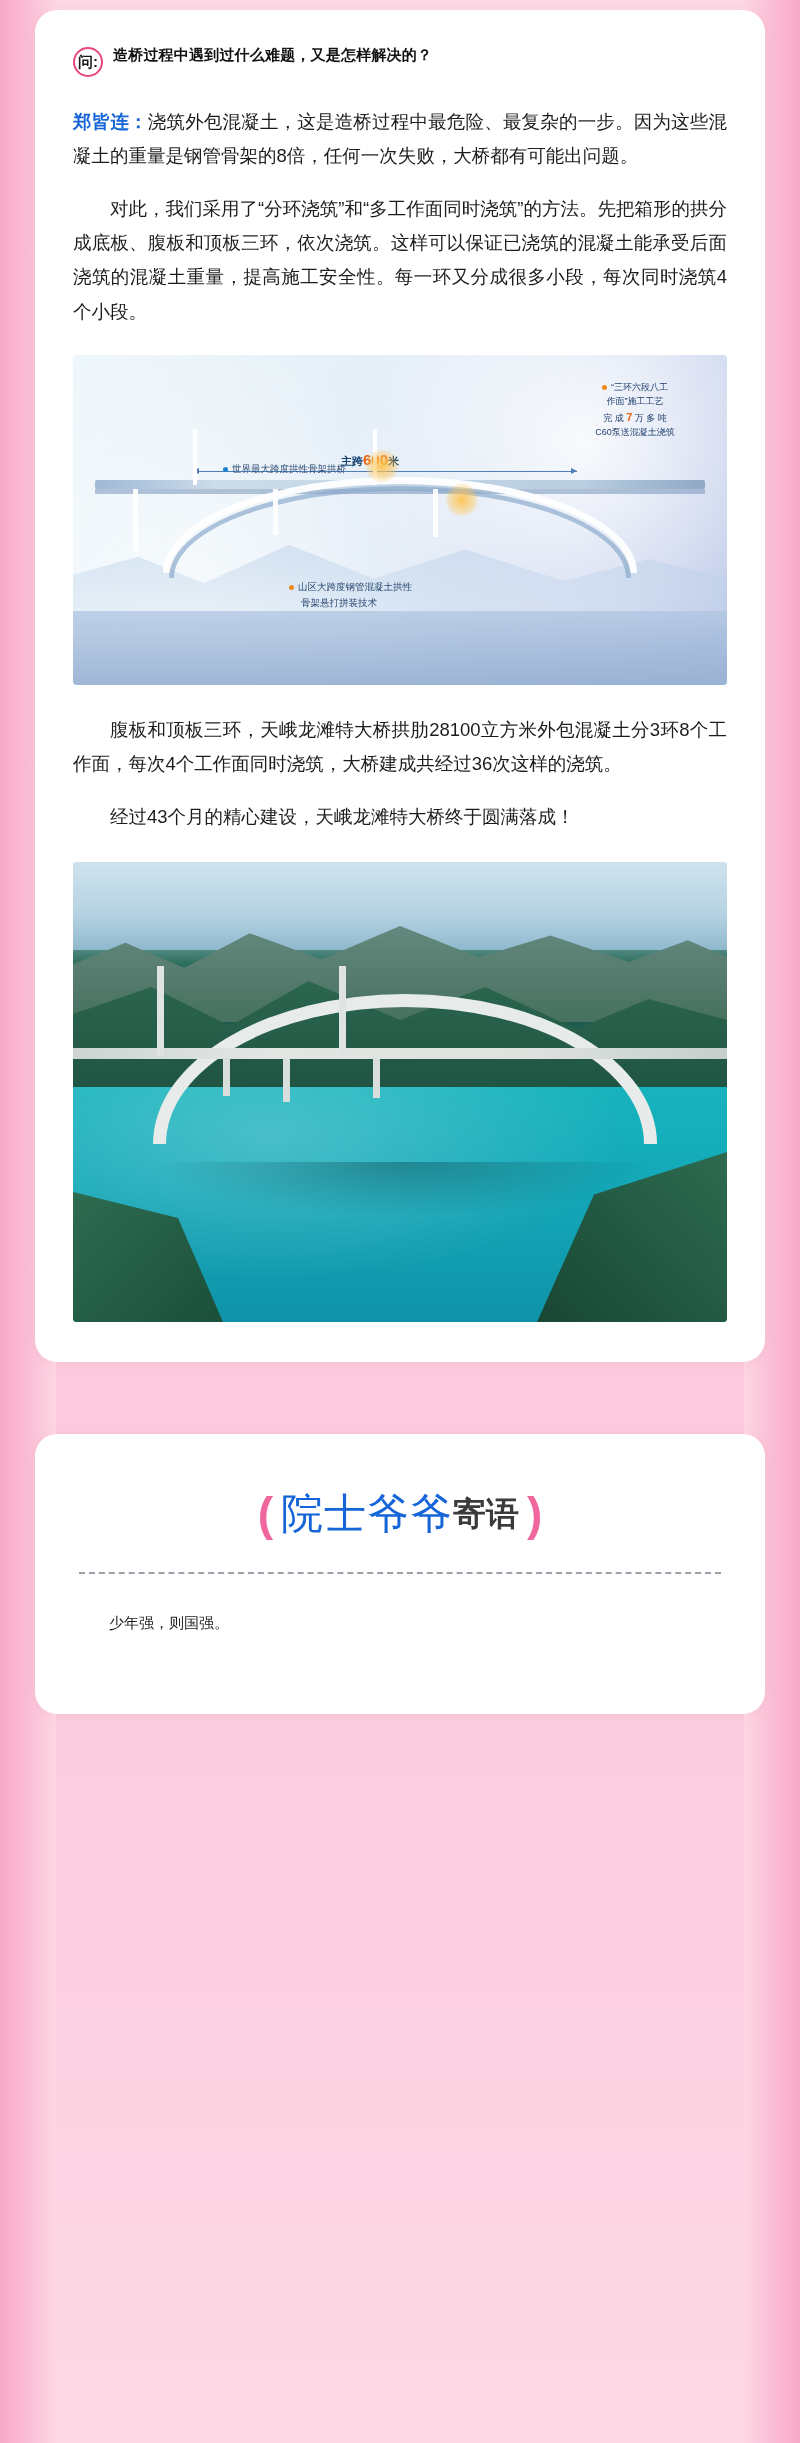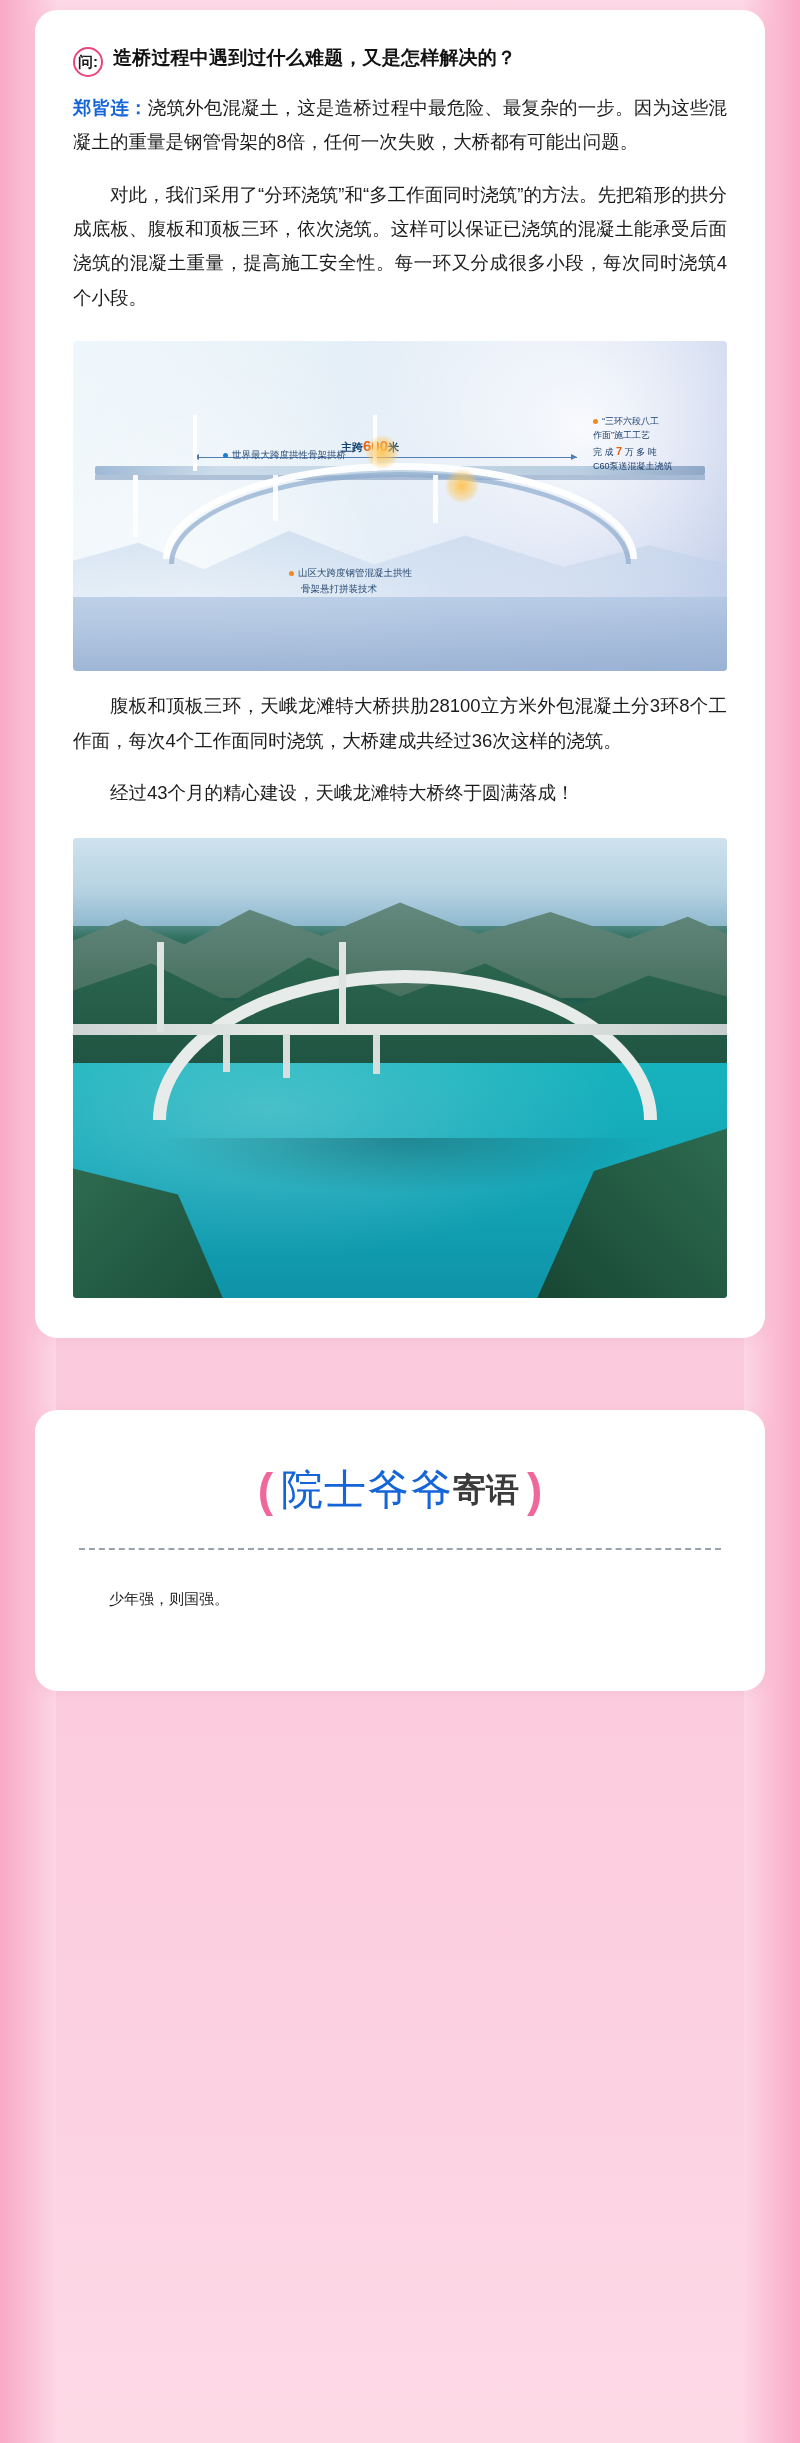--- a/index.html
+++ b/index.html
@@ -61,28 +61,28 @@
     border: 2px solid #e8457f;
     border-radius: 50%;
     color: #1a1a1a;
     font-size: 15px;
     font-weight: bold;
     line-height: 26px;
     text-align: center;
     box-sizing: border-box;
   }
   .q-text {
-    font-size: 19px;
+    font-size: 15px;
     font-weight: bold;
     line-height: 1.45;
     color: #111111;
     letter-spacing: 0.2px;
   }
   .answer {
-    margin-top: 14px;
+    margin-top: 28px;
     font-size: 18.5px;
     line-height: 1.85;
     color: #1c1c1c;
     text-align: justify;
   }
   .speaker {
     color: #1565d8;
     font-weight: bold;
   }
   .para-indent {
@@ -182,28 +182,27 @@
     display: inline-block;
     width: 5px; height: 5px;
     border-radius: 50%;
     background: #1f7fd0;
     margin-right: 4px;
     vertical-align: middle;
   }
   .dot-orange { background: #f08a1d; }
   .info-badge {
     position: absolute;
-    right: 18px;
+    right: 34px;
     top: 26px;
     width: 116px;
     font-size: 9px;
     color: #1d3f6d;
     line-height: 1.55;
-    text-align: left;
-    margin-top: 48px;
+    text-align: center;
   }
   .info-badge b { color: #e8620f; font-size: 11px; }
   .glow {
     position: absolute;
     width: 34px; height: 34px;
     border-radius: 50%;
     background: radial-gradient(circle, rgba(255,196,80,0.95) 0%, rgba(255,196,80,0.35) 55%, rgba(255,196,80,0) 72%);
   }
   .main-span {
     position: absolute;

